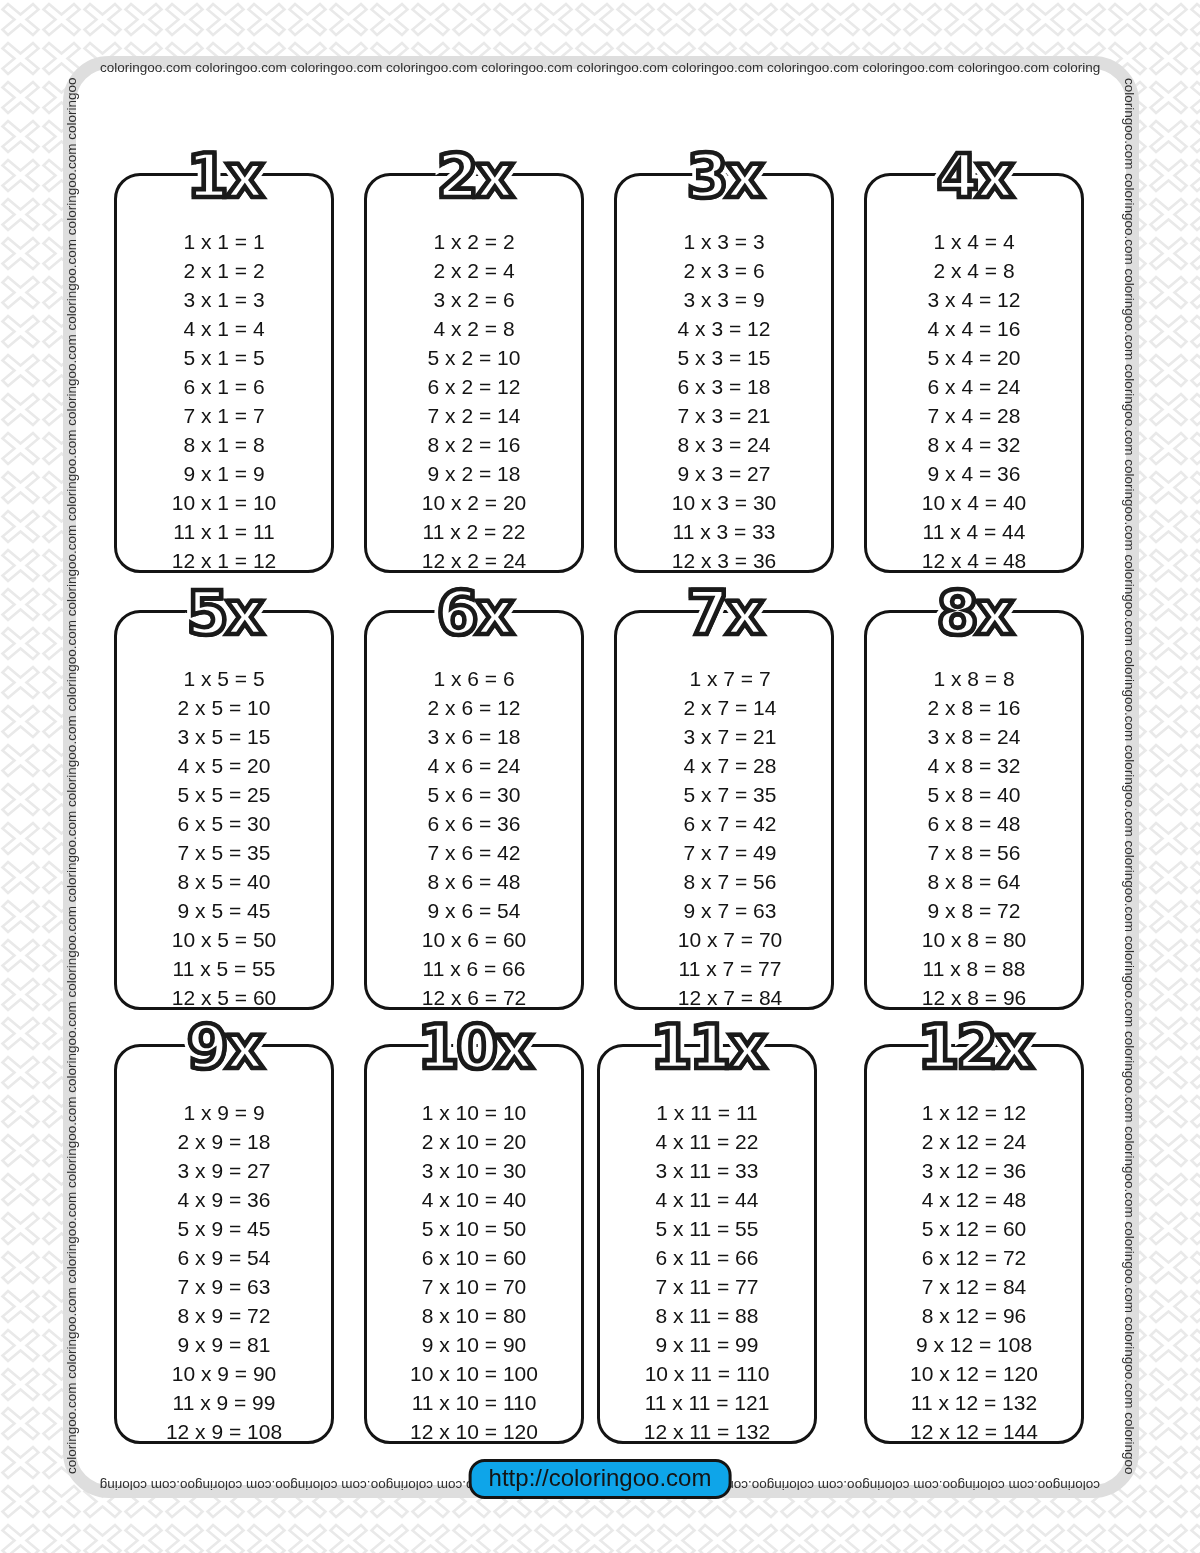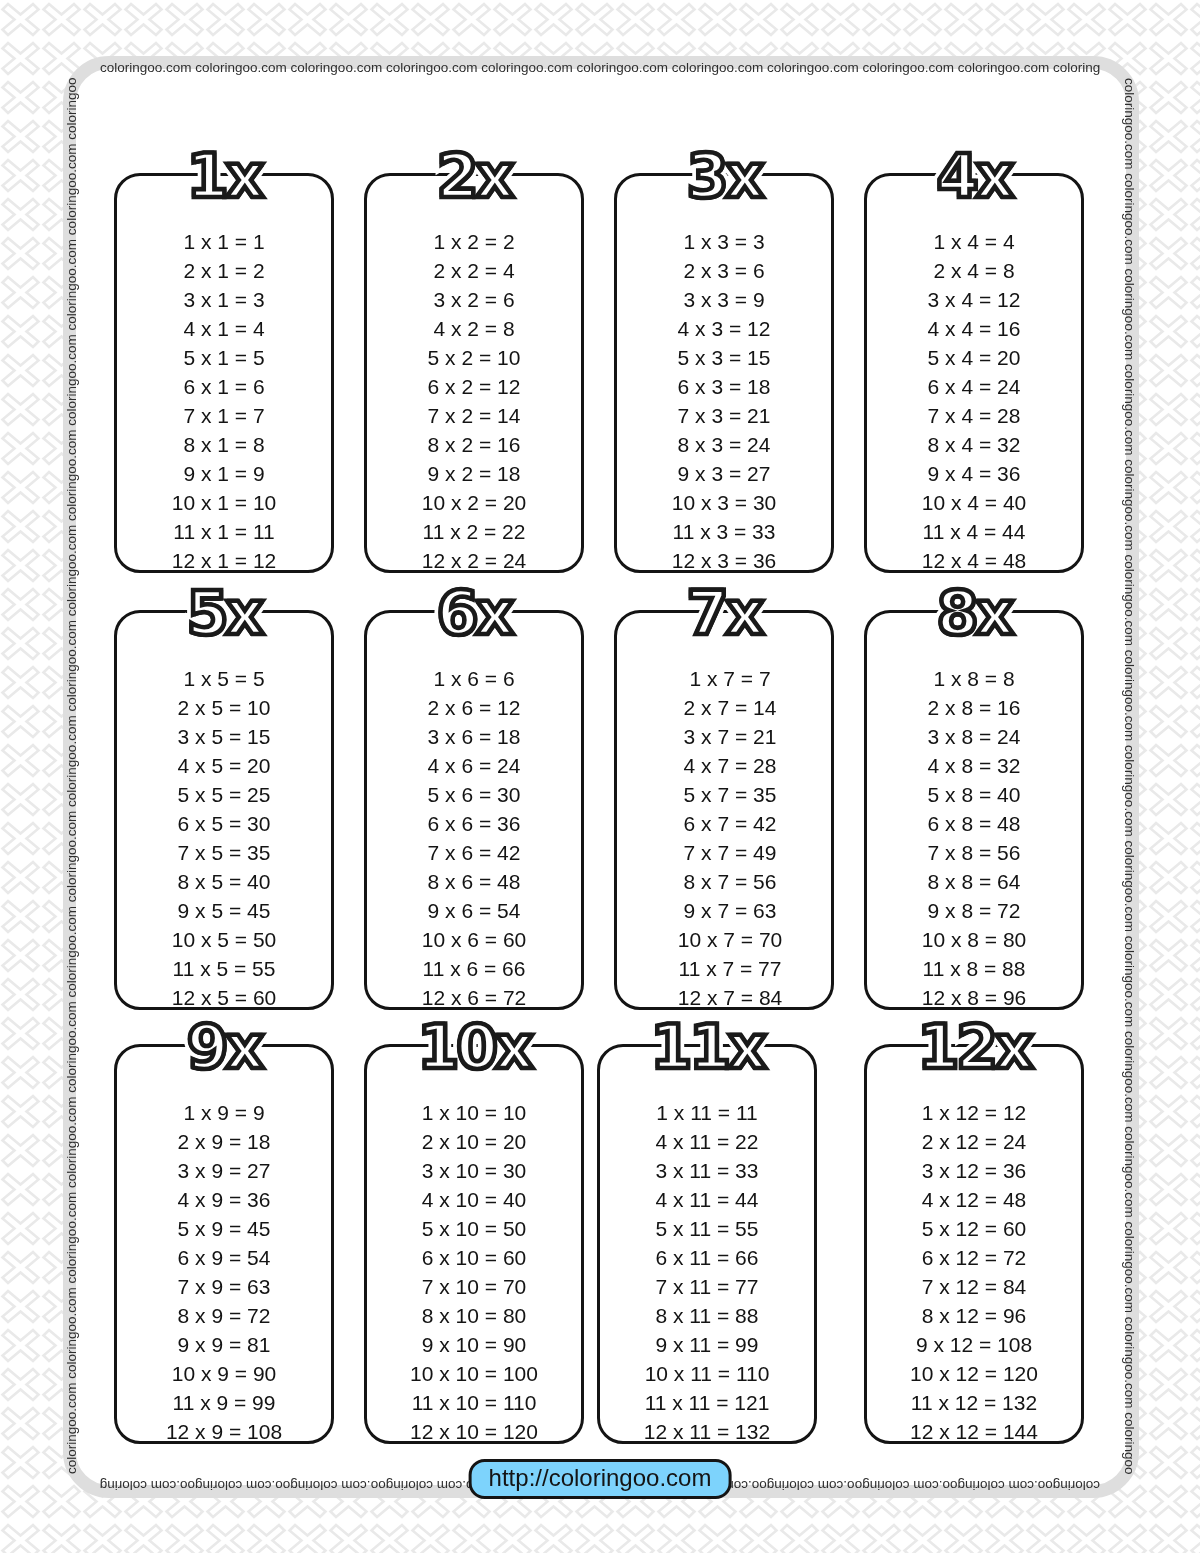--- a/index.html
+++ b/index.html
@@ -34,21 +34,21 @@
         text-shadow:4px 0 #fff,-4px 0 #fff,0 4px #fff,0 -4px #fff,
                     3px 3px #fff,-3px 3px #fff,3px -3px #fff,-3px -3px #fff;}
   .bubble .ink{position:relative;color:#fff;-webkit-text-stroke:4.6px #1a1a1a;
         text-shadow:2px 0 #1a1a1a,-2px 0 #1a1a1a,0 2px #1a1a1a,0 -2px #1a1a1a,
                     1.5px 1.5px #1a1a1a,-1.5px 1.5px #1a1a1a,
                     1.5px -1.5px #1a1a1a,-1.5px -1.5px #1a1a1a;}
   .rows{padding-top:51px;text-align:center;}
   .eq{font-size:21px;line-height:29px;color:#141414;}
   
   .footer-pill{position:absolute;left:50%;top:1459px;transform:translateX(-50%);
-        z-index:5;background:#7dd3fc;border:3.5px solid #141414;border-radius:16px;
+        z-index:5;background:#0ea5e9;border:3.5px solid #141414;border-radius:16px;
         padding:2px 17px 4px 17px;font-size:24px;color:#141414;white-space:nowrap;}
 </style>
 </head>
 <body>
 
 <div id="canvas">
 
   <svg id="bg" width="1200" height="1553" aria-hidden="true">
     <defs>
       <pattern id="xp" width="41" height="39" patternUnits="userSpaceOnUse">

